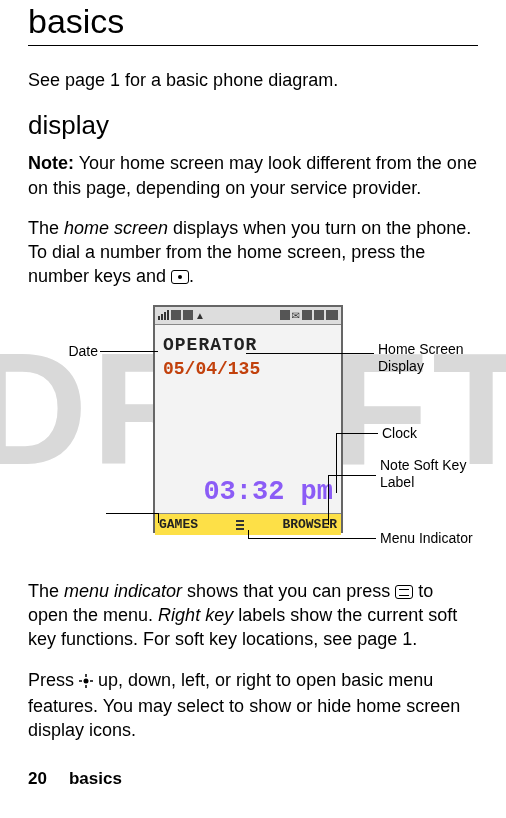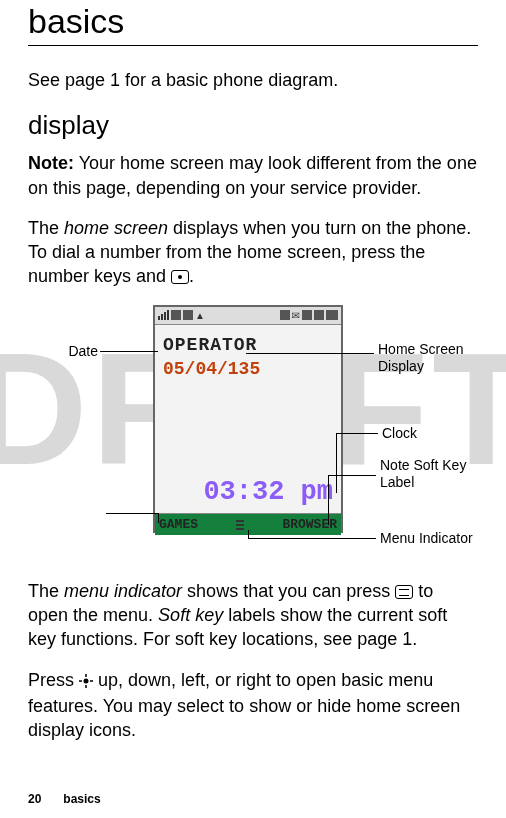--- a/index.html
+++ b/index.html
@@ -162,21 +162,21 @@
     position: absolute;
     bottom: 6px;
     right: 8px;
     font-family: "Courier New", monospace;
     font-weight: bold;
     font-size: 27px;
     color: #8b5cf6;
   }
   .softkey-bar {
     height: 22px;
-    background: #15803d;
+    background: #fde047;
     border-top: 1px solid #888;
     display: flex;
     align-items: center;
     justify-content: space-between;
     padding: 0 4px;
     font-family: "Courier New", monospace;
     font-weight: bold;
     font-size: 13px;
     color: #222;
     position: relative;
@@ -207,23 +207,23 @@
   }
   .callout.left { text-align: right; }
   .callout.right { text-align: left; }
   
   .line {
     position: absolute;
     background: #000;
   }
   .footer {
     position: absolute;
-    bottom: 12px;
+    bottom: 29px;
     left: 28px;
-    font-size: 12px;
+    font-size: 17px;
   }
   .footer .pn { font-weight: bold; margin-right: 22px; }
   .footer .sec { font-weight: bold; }
 </style>
 </head>
 <body>
 
 <div class="page">
   <div class="watermark">DRAFT</div>
 
@@ -303,21 +303,21 @@
       <div class="line" style="left:300px; top:216px; width:1px; height:4px;"></div>
       <div class="line" style="left:300px; top:170px; width:48px; height:1px;"></div>
       <div class="line" style="left:300px; top:170px; width:1px; height:48px;"></div>
 
       <div class="callout right" style="left:352px; top:225px; width:110px;">Menu Indicator</div>
       <div class="line" style="left:220px; top:233px; width:128px; height:1px;"></div>
       <div class="line" style="left:220px; top:225px; width:1px; height:8px;"></div>
     </div>
 
     <p>
-      <span>The </span><span class="italic">menu indicator</span><span> shows that you can press </span><span class="key-icon lines"></span><span> to open the menu. </span><span class="italic">Soft key</span><span> labels show the current soft key functions. For soft key locations, see page 1.</span>
+      <span>The </span><span class="italic">menu indicator</span><span> shows that you can press </span><span class="key-icon lines"></span><span> to open the menu. </span><span class="italic">Right key</span><span> labels show the current soft key functions. For soft key locations, see page 1.</span>
     </p>
 
     <p>
       <span>Press </span><span class="nav-dot"><svg width="14" height="14" viewBox="0 0 14 14">
             <circle cx="7" cy="7" r="2.5" fill="#000"></circle>
             <path d="M7 0 L7 3 M7 11 L7 14 M0 7 L3 7 M11 7 L14 7" stroke="#000" stroke-width="1.5"></path>
           </svg></span><span> up, down, left, or right to open basic menu features. You may select to show or hide home screen display icons.</span>
     </p>
   </div>
 

